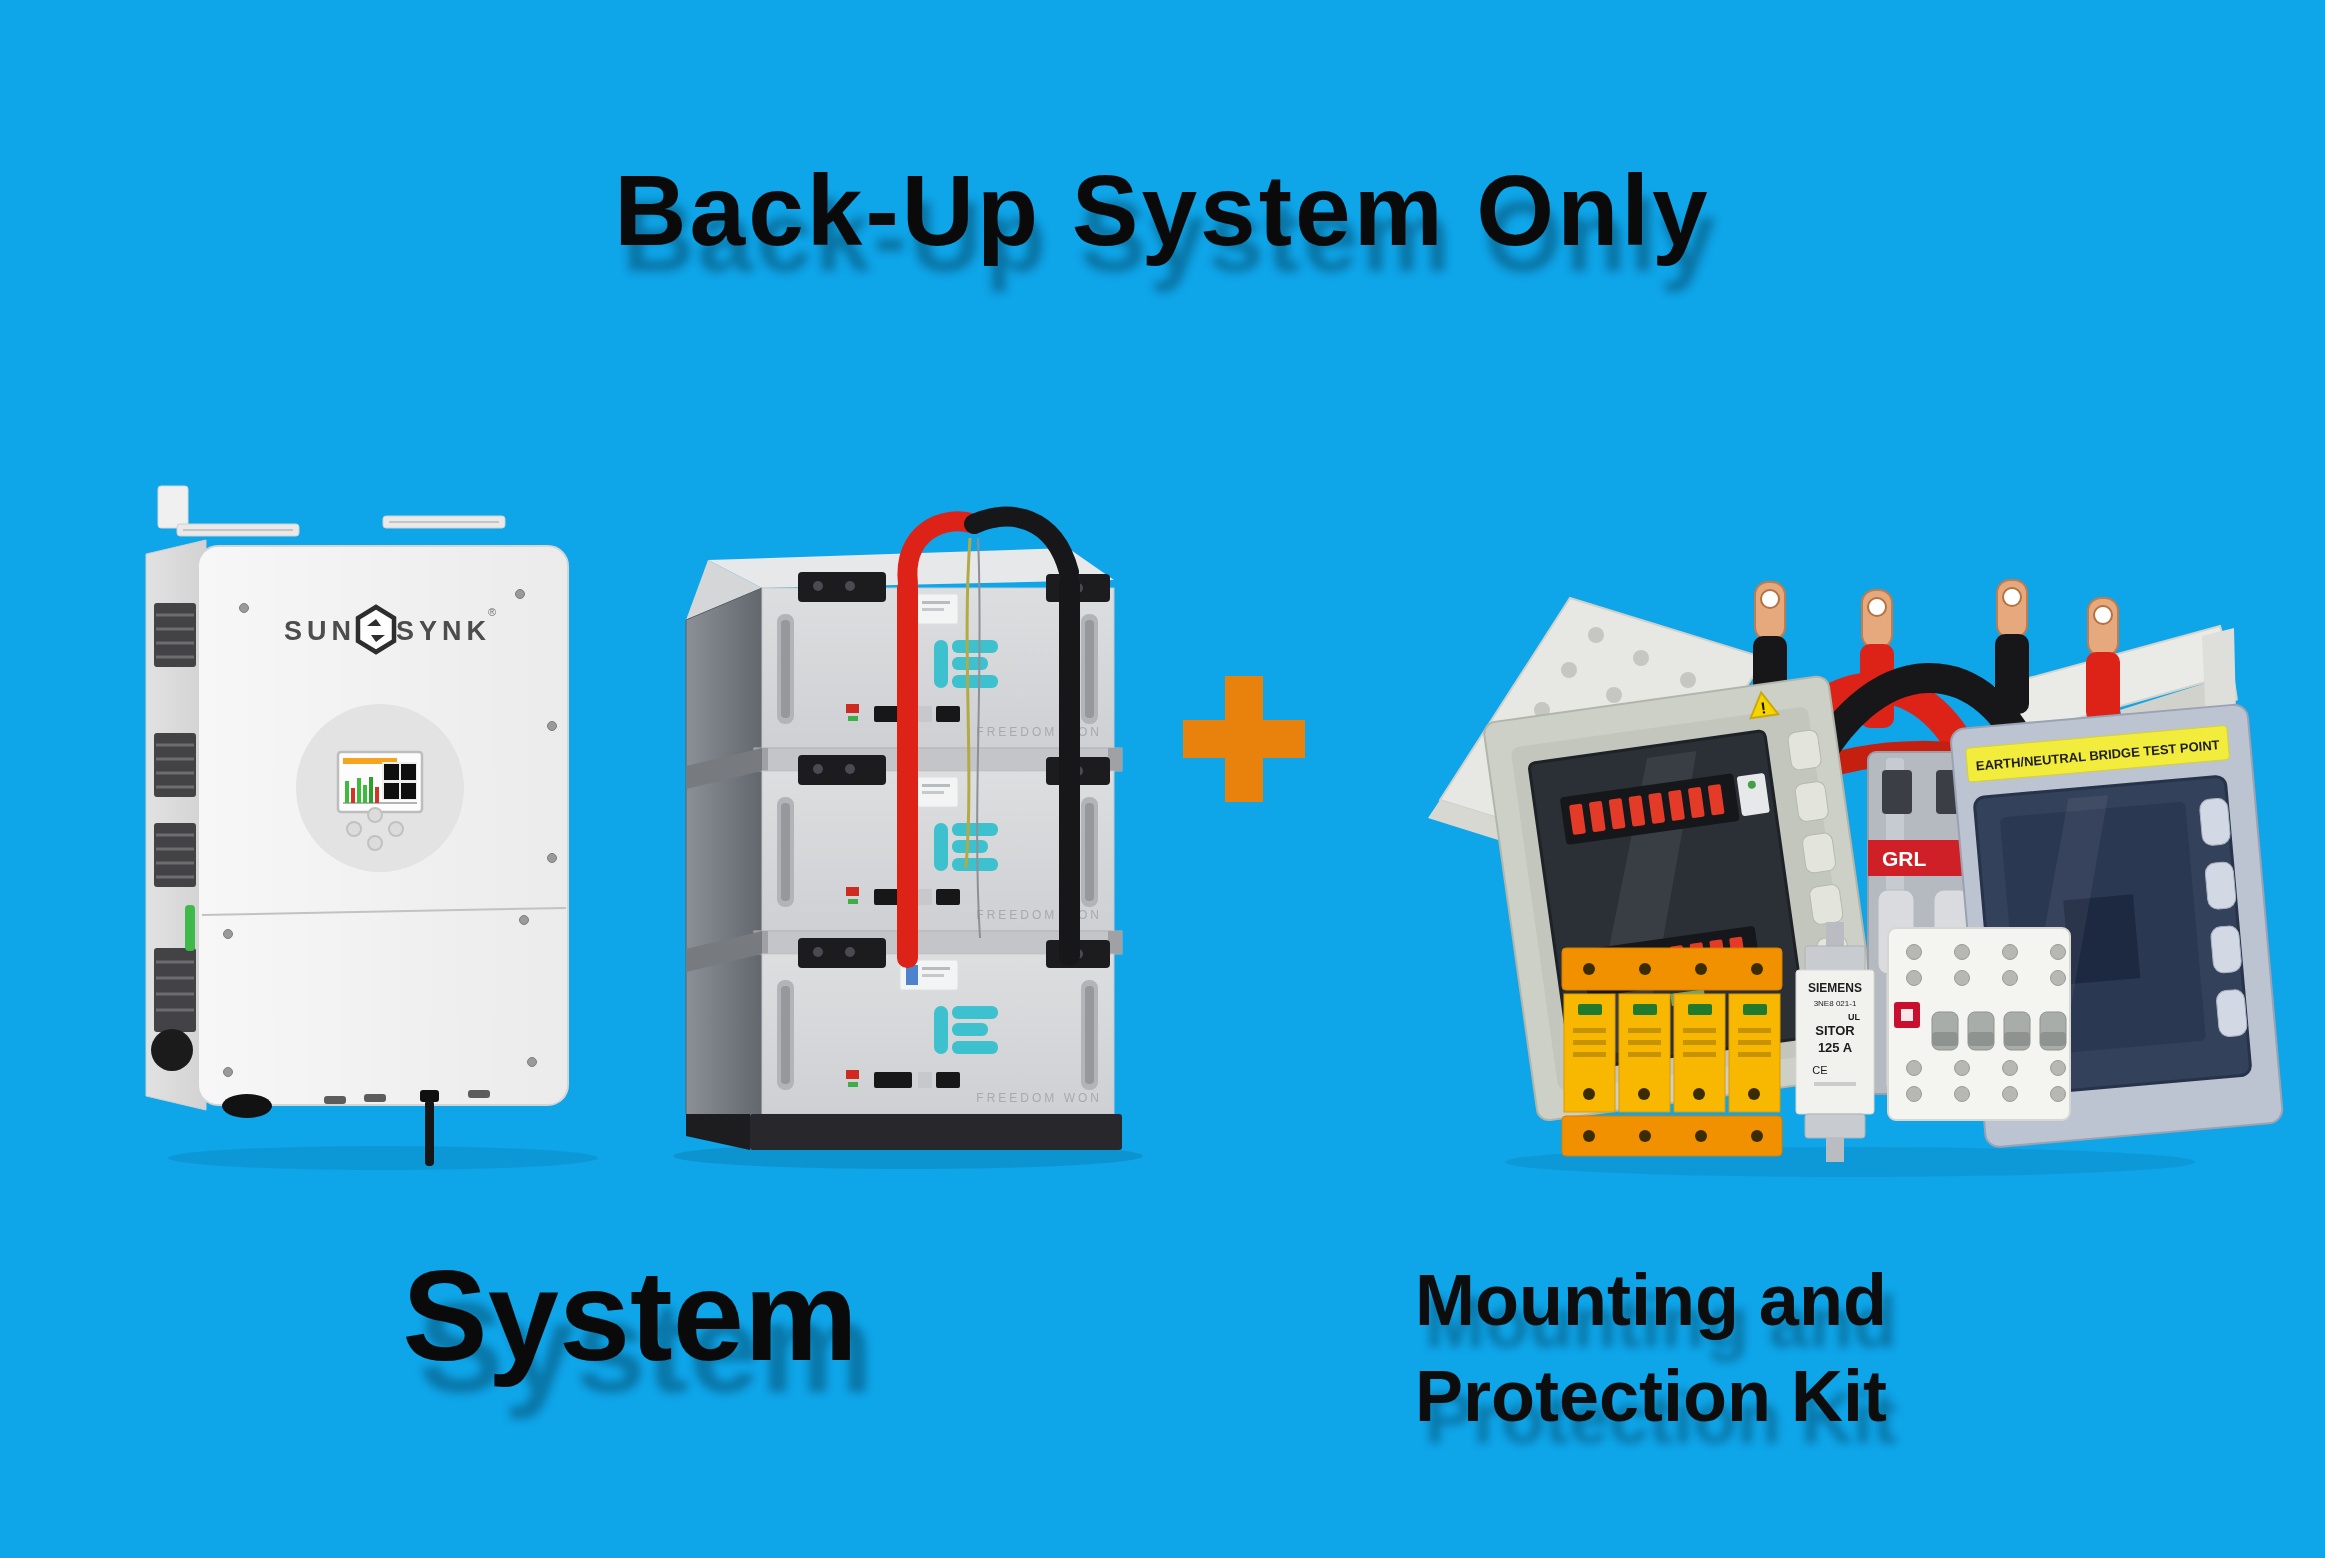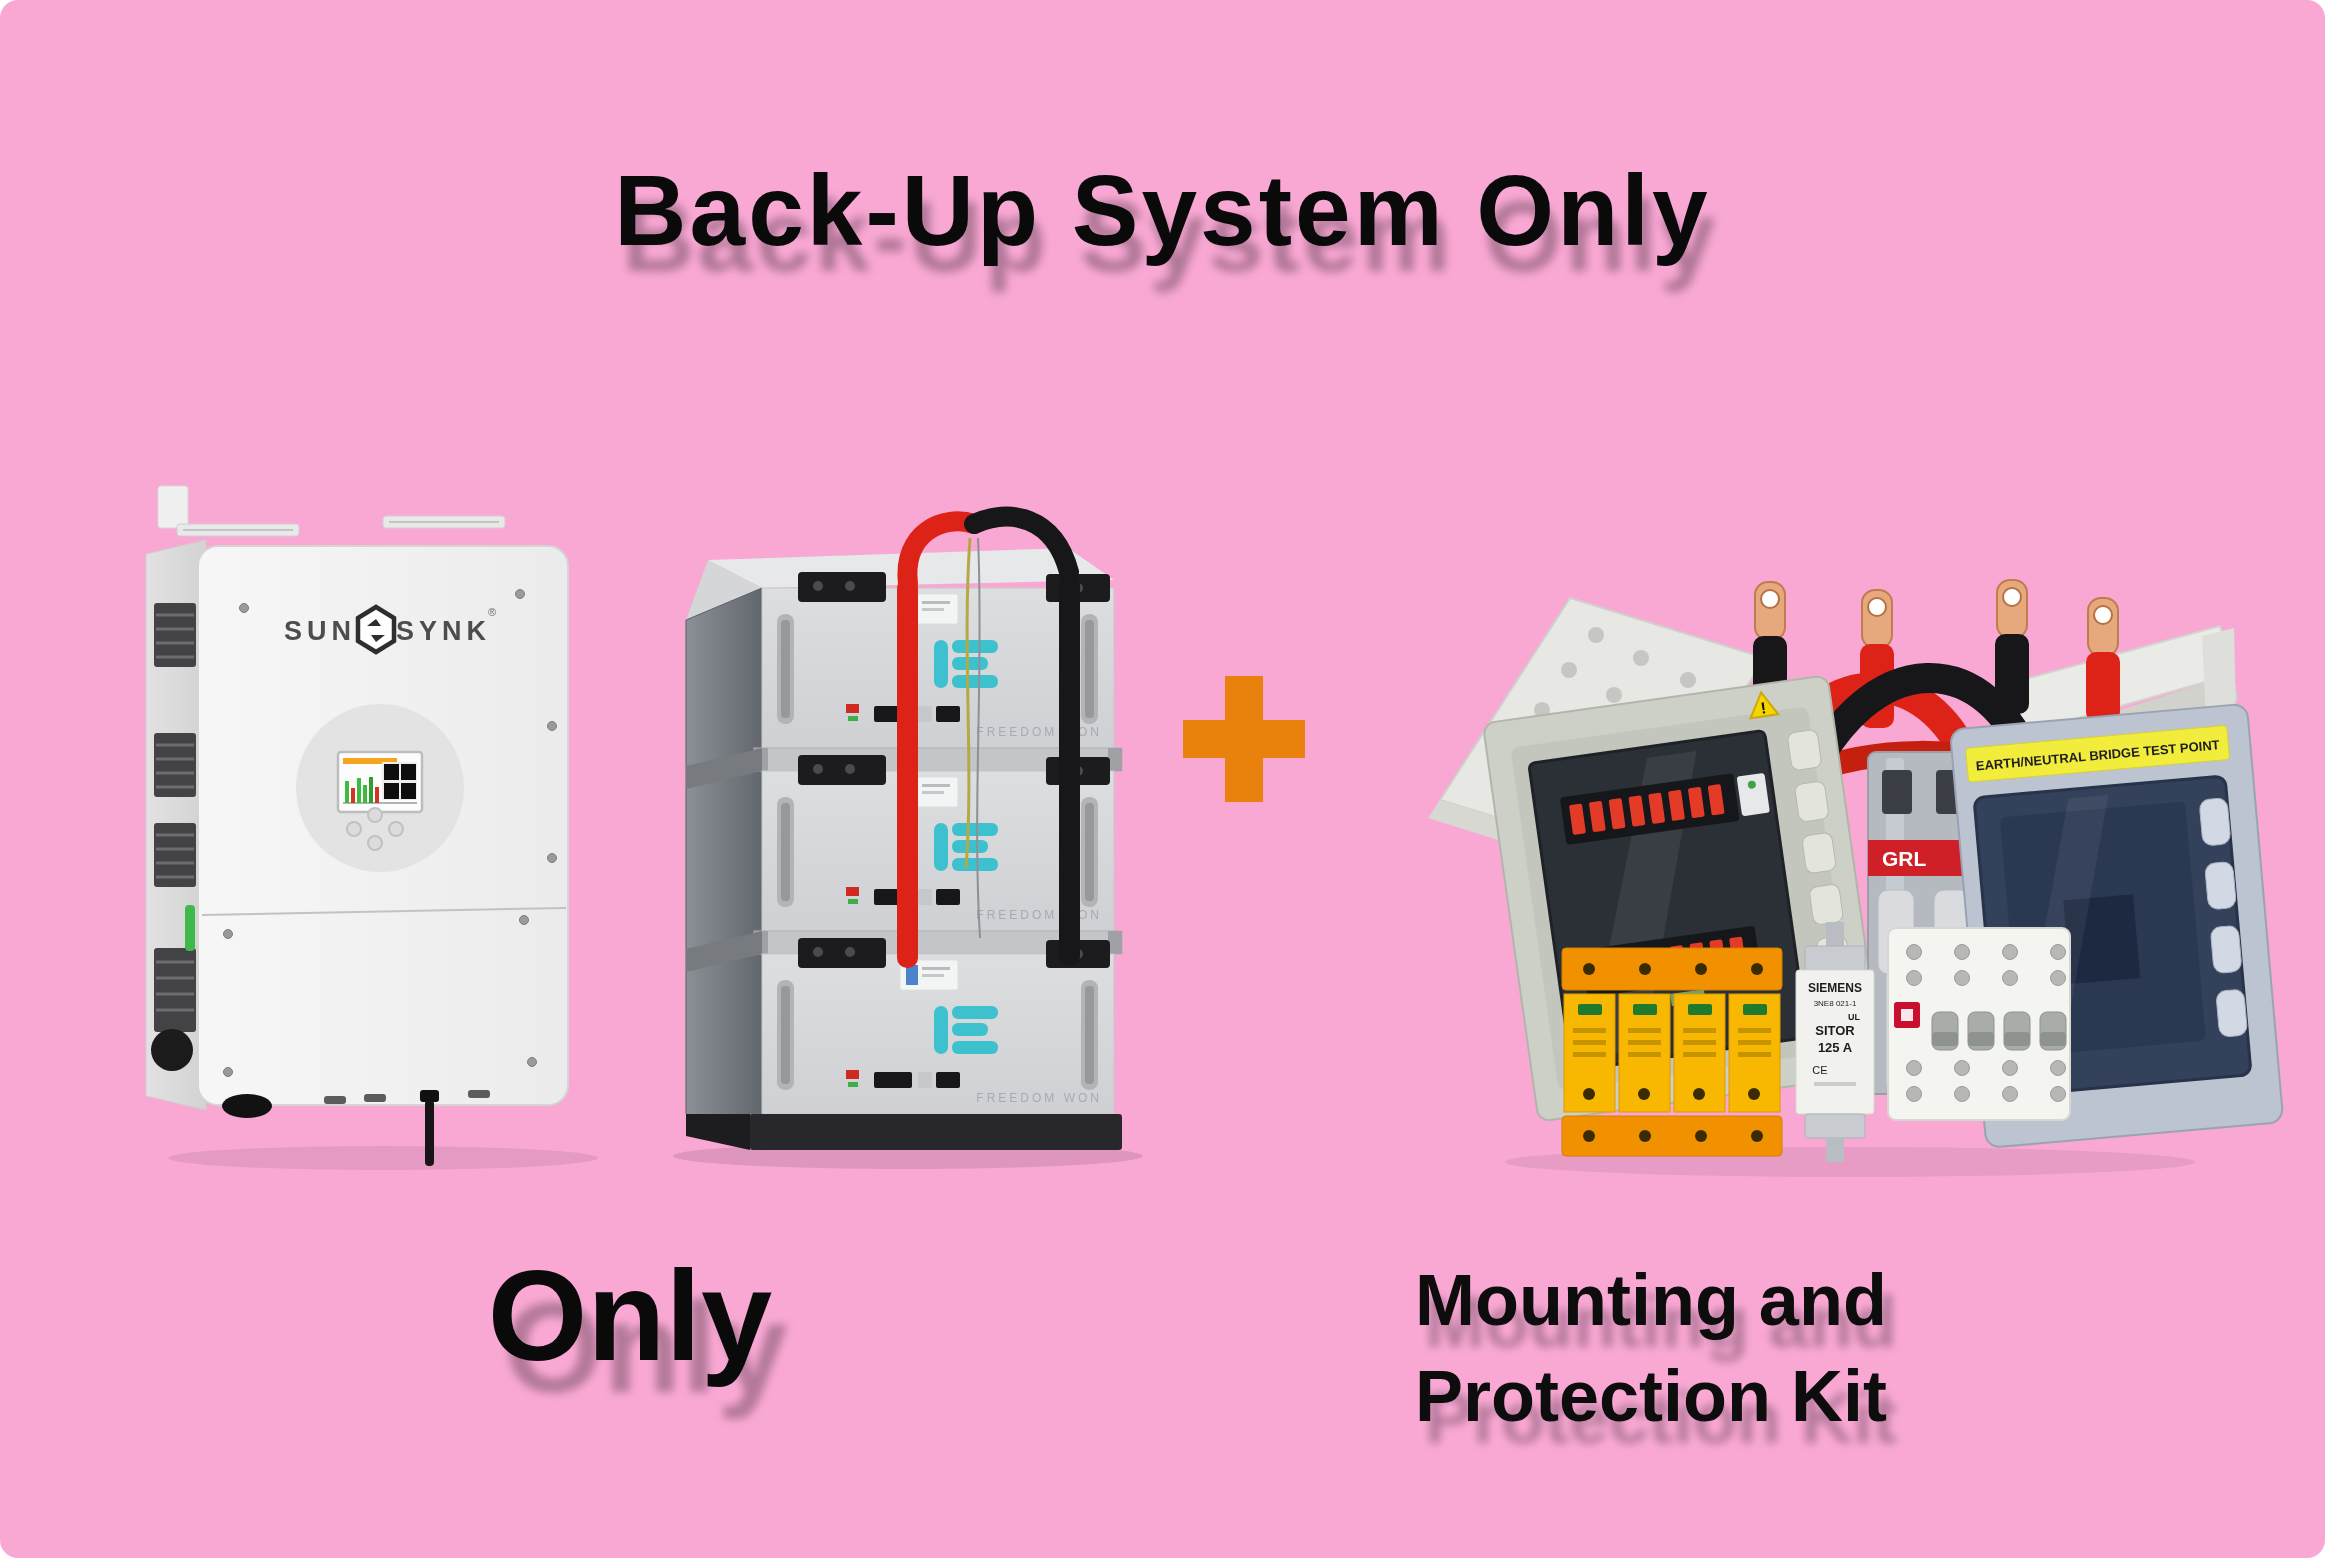--- a/index.html
+++ b/index.html
@@ -1,17 +1,17 @@
 <!DOCTYPE html>
 <html><head>
 <meta charset="utf-8">
 <style>
   html,body{margin:0;padding:0;background:#ffffff;}
-  .canvas{position:relative;width:2325px;height:1558px;background:#f9a8d4;
-          font-family:"Liberation Sans",sans-serif;overflow:hidden;border-radius:18px;}
+  .canvas{position:relative;width:2325px;height:1558px;background:#0ea5e9;
+          font-family:"Liberation Sans",sans-serif;overflow:hidden;}
   .big-title{position:absolute;left:0;top:160px;width:2325px;margin:0;text-align:center;
              font-size:100px;font-weight:700;color:#0a0a0a;letter-spacing:3px;line-height:1;
              text-shadow:8px 26px 10px rgba(0,0,0,0.30);}
   .combo-label{position:absolute;left:290px;top:1252px;width:680px;text-align:center;
                font-size:128px;font-weight:700;color:#0a0a0a;line-height:1;
                text-shadow:16px 32px 8px rgba(0,0,0,0.28);}
   .kit-label{position:absolute;left:1415px;top:1252px;width:810px;text-align:left;
              font-size:72px;font-weight:700;color:#0d0d0d;line-height:1.34;
              text-shadow:10px 22px 8px rgba(0,0,0,0.28);}
   .product{position:absolute;}
@@ -445,19 +445,19 @@
           <rect x="80" y="120" width="26" height="14" rx="4" fill="#8f938f"></rect>
           <rect x="116" y="120" width="26" height="14" rx="4" fill="#8f938f"></rect>
           <rect x="152" y="120" width="26" height="14" rx="4" fill="#8f938f"></rect>
         </g>
         <use href="#term-row" y="156"></use>
         <use href="#term-row" y="182"></use>
       </g>
     </svg>
   </div>
 
-  <div class="combo-label">Only</div>
+  <div class="combo-label">System</div>
   <div class="kit-label">
     <div>Mounting and</div>
     <div>Protection Kit</div>
   </div>
 
 </div>
 
 </body></html>

